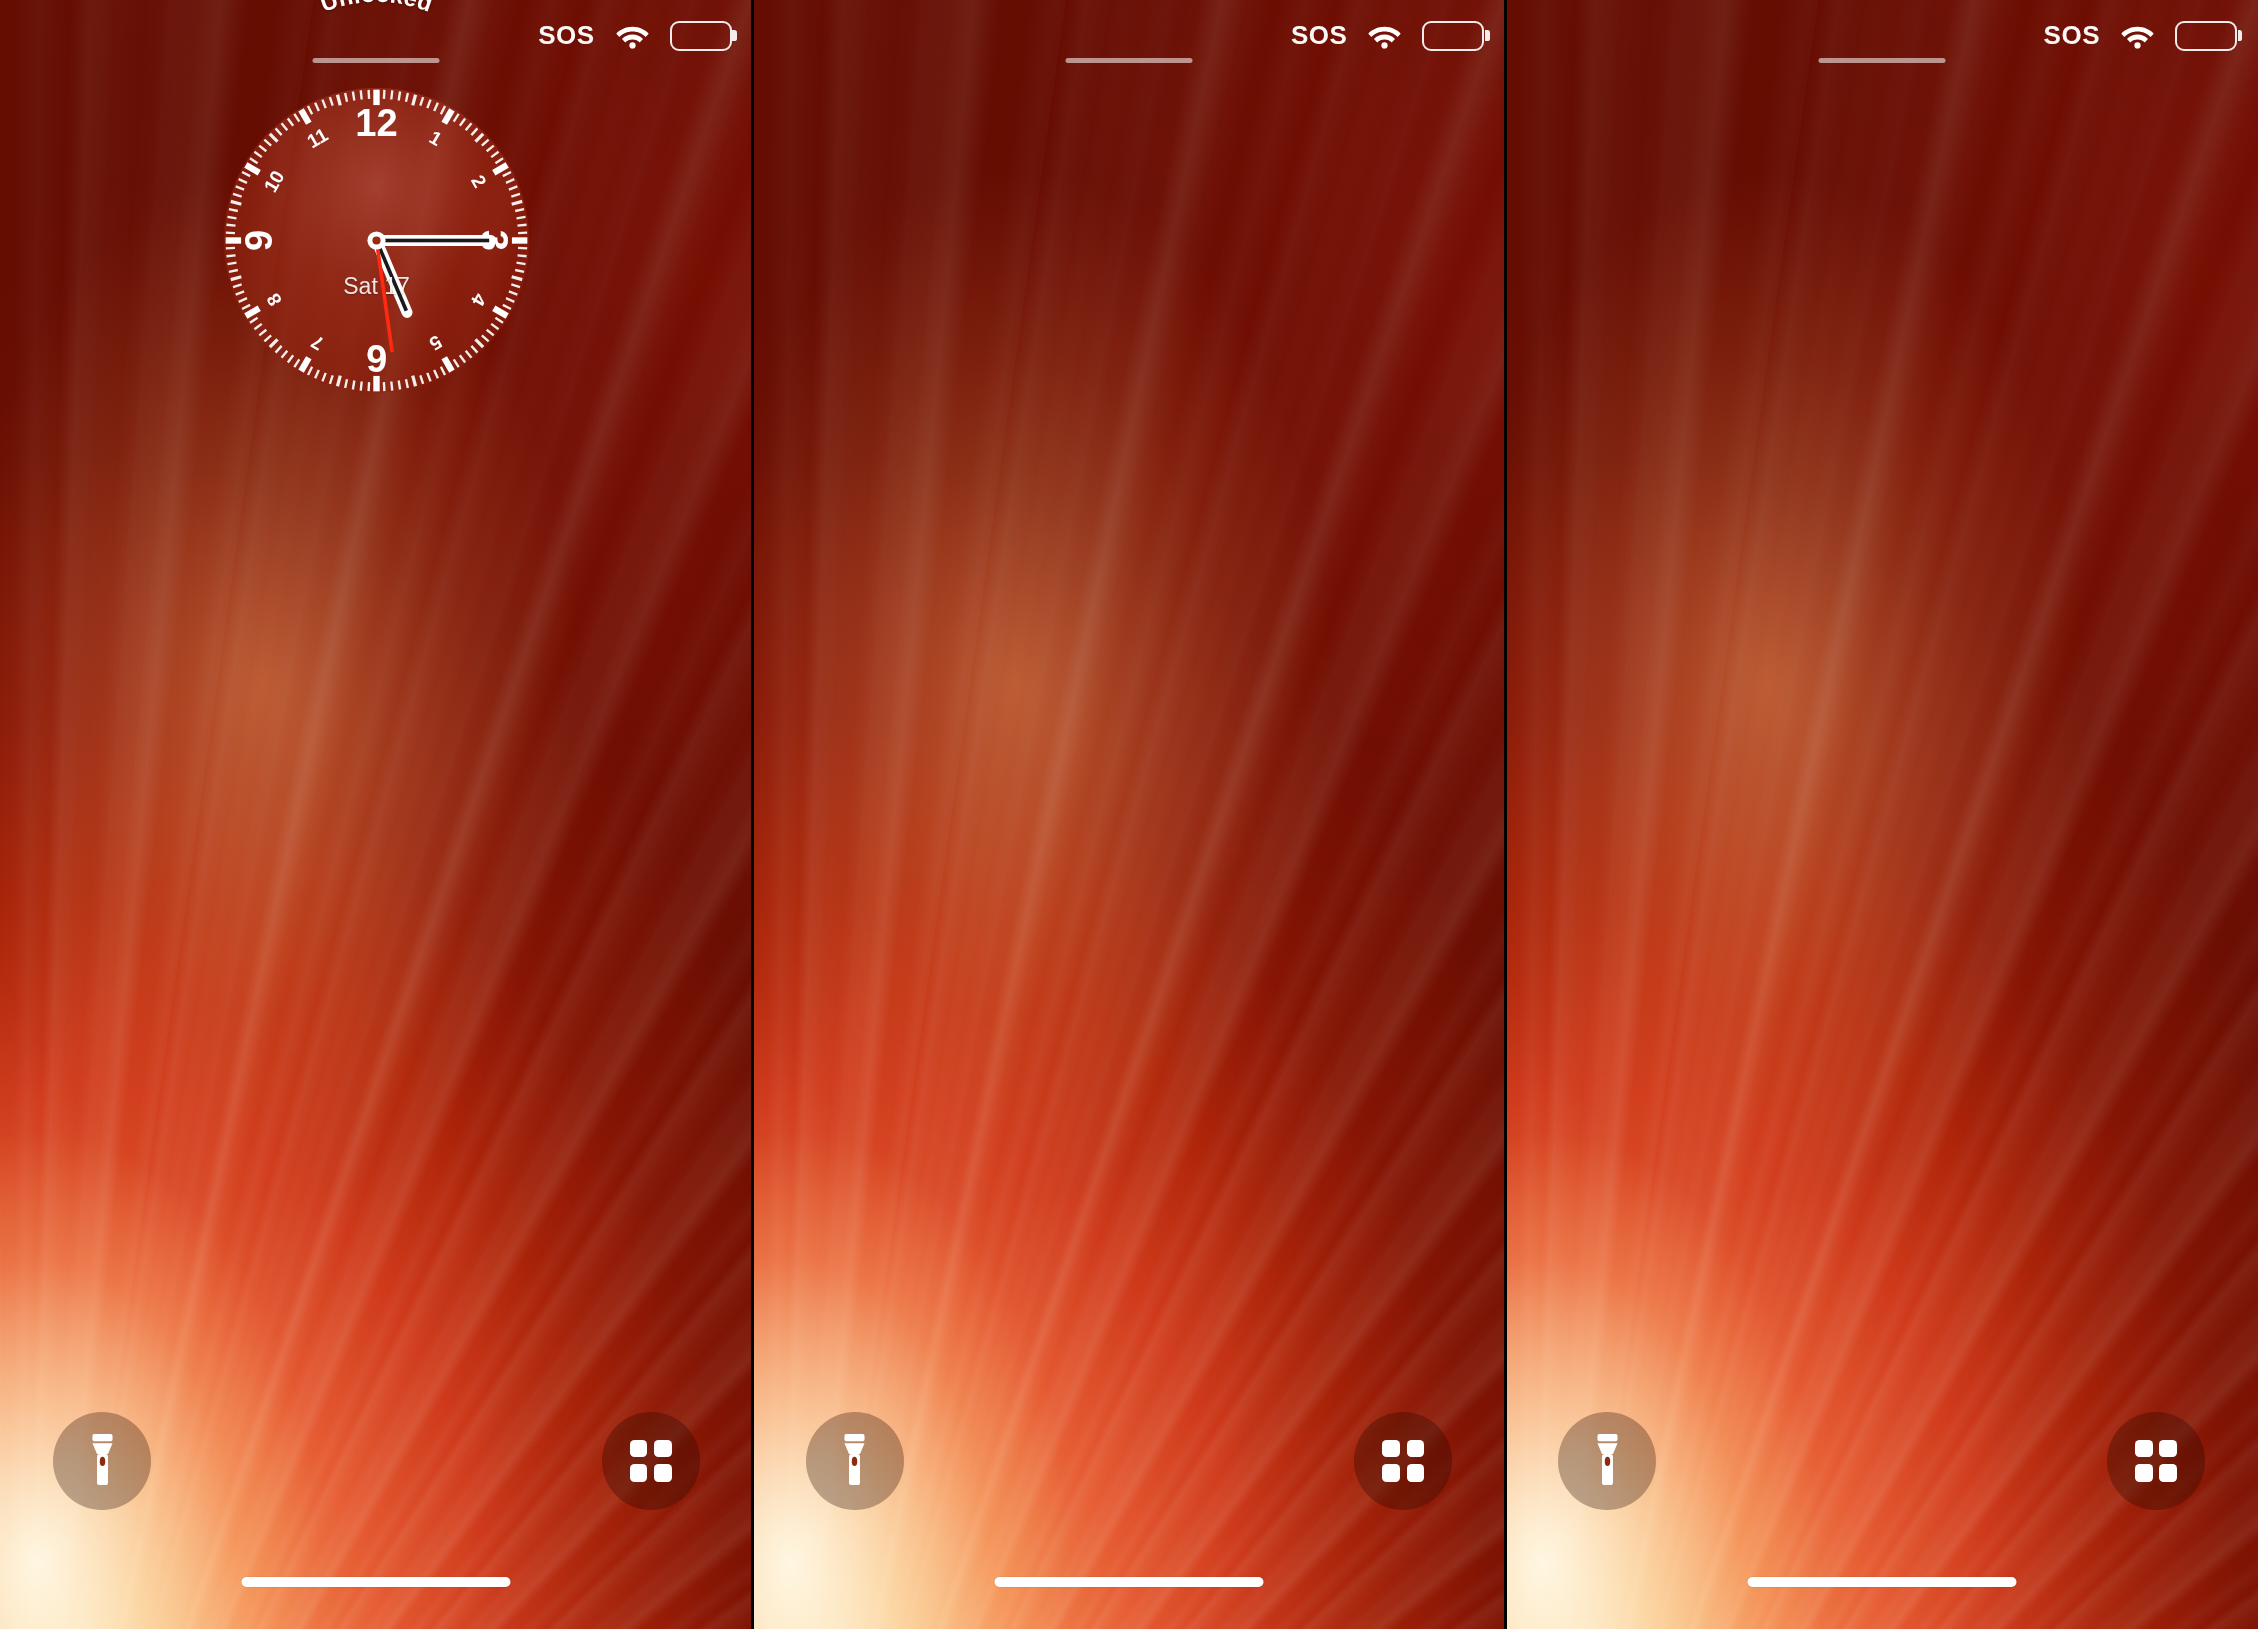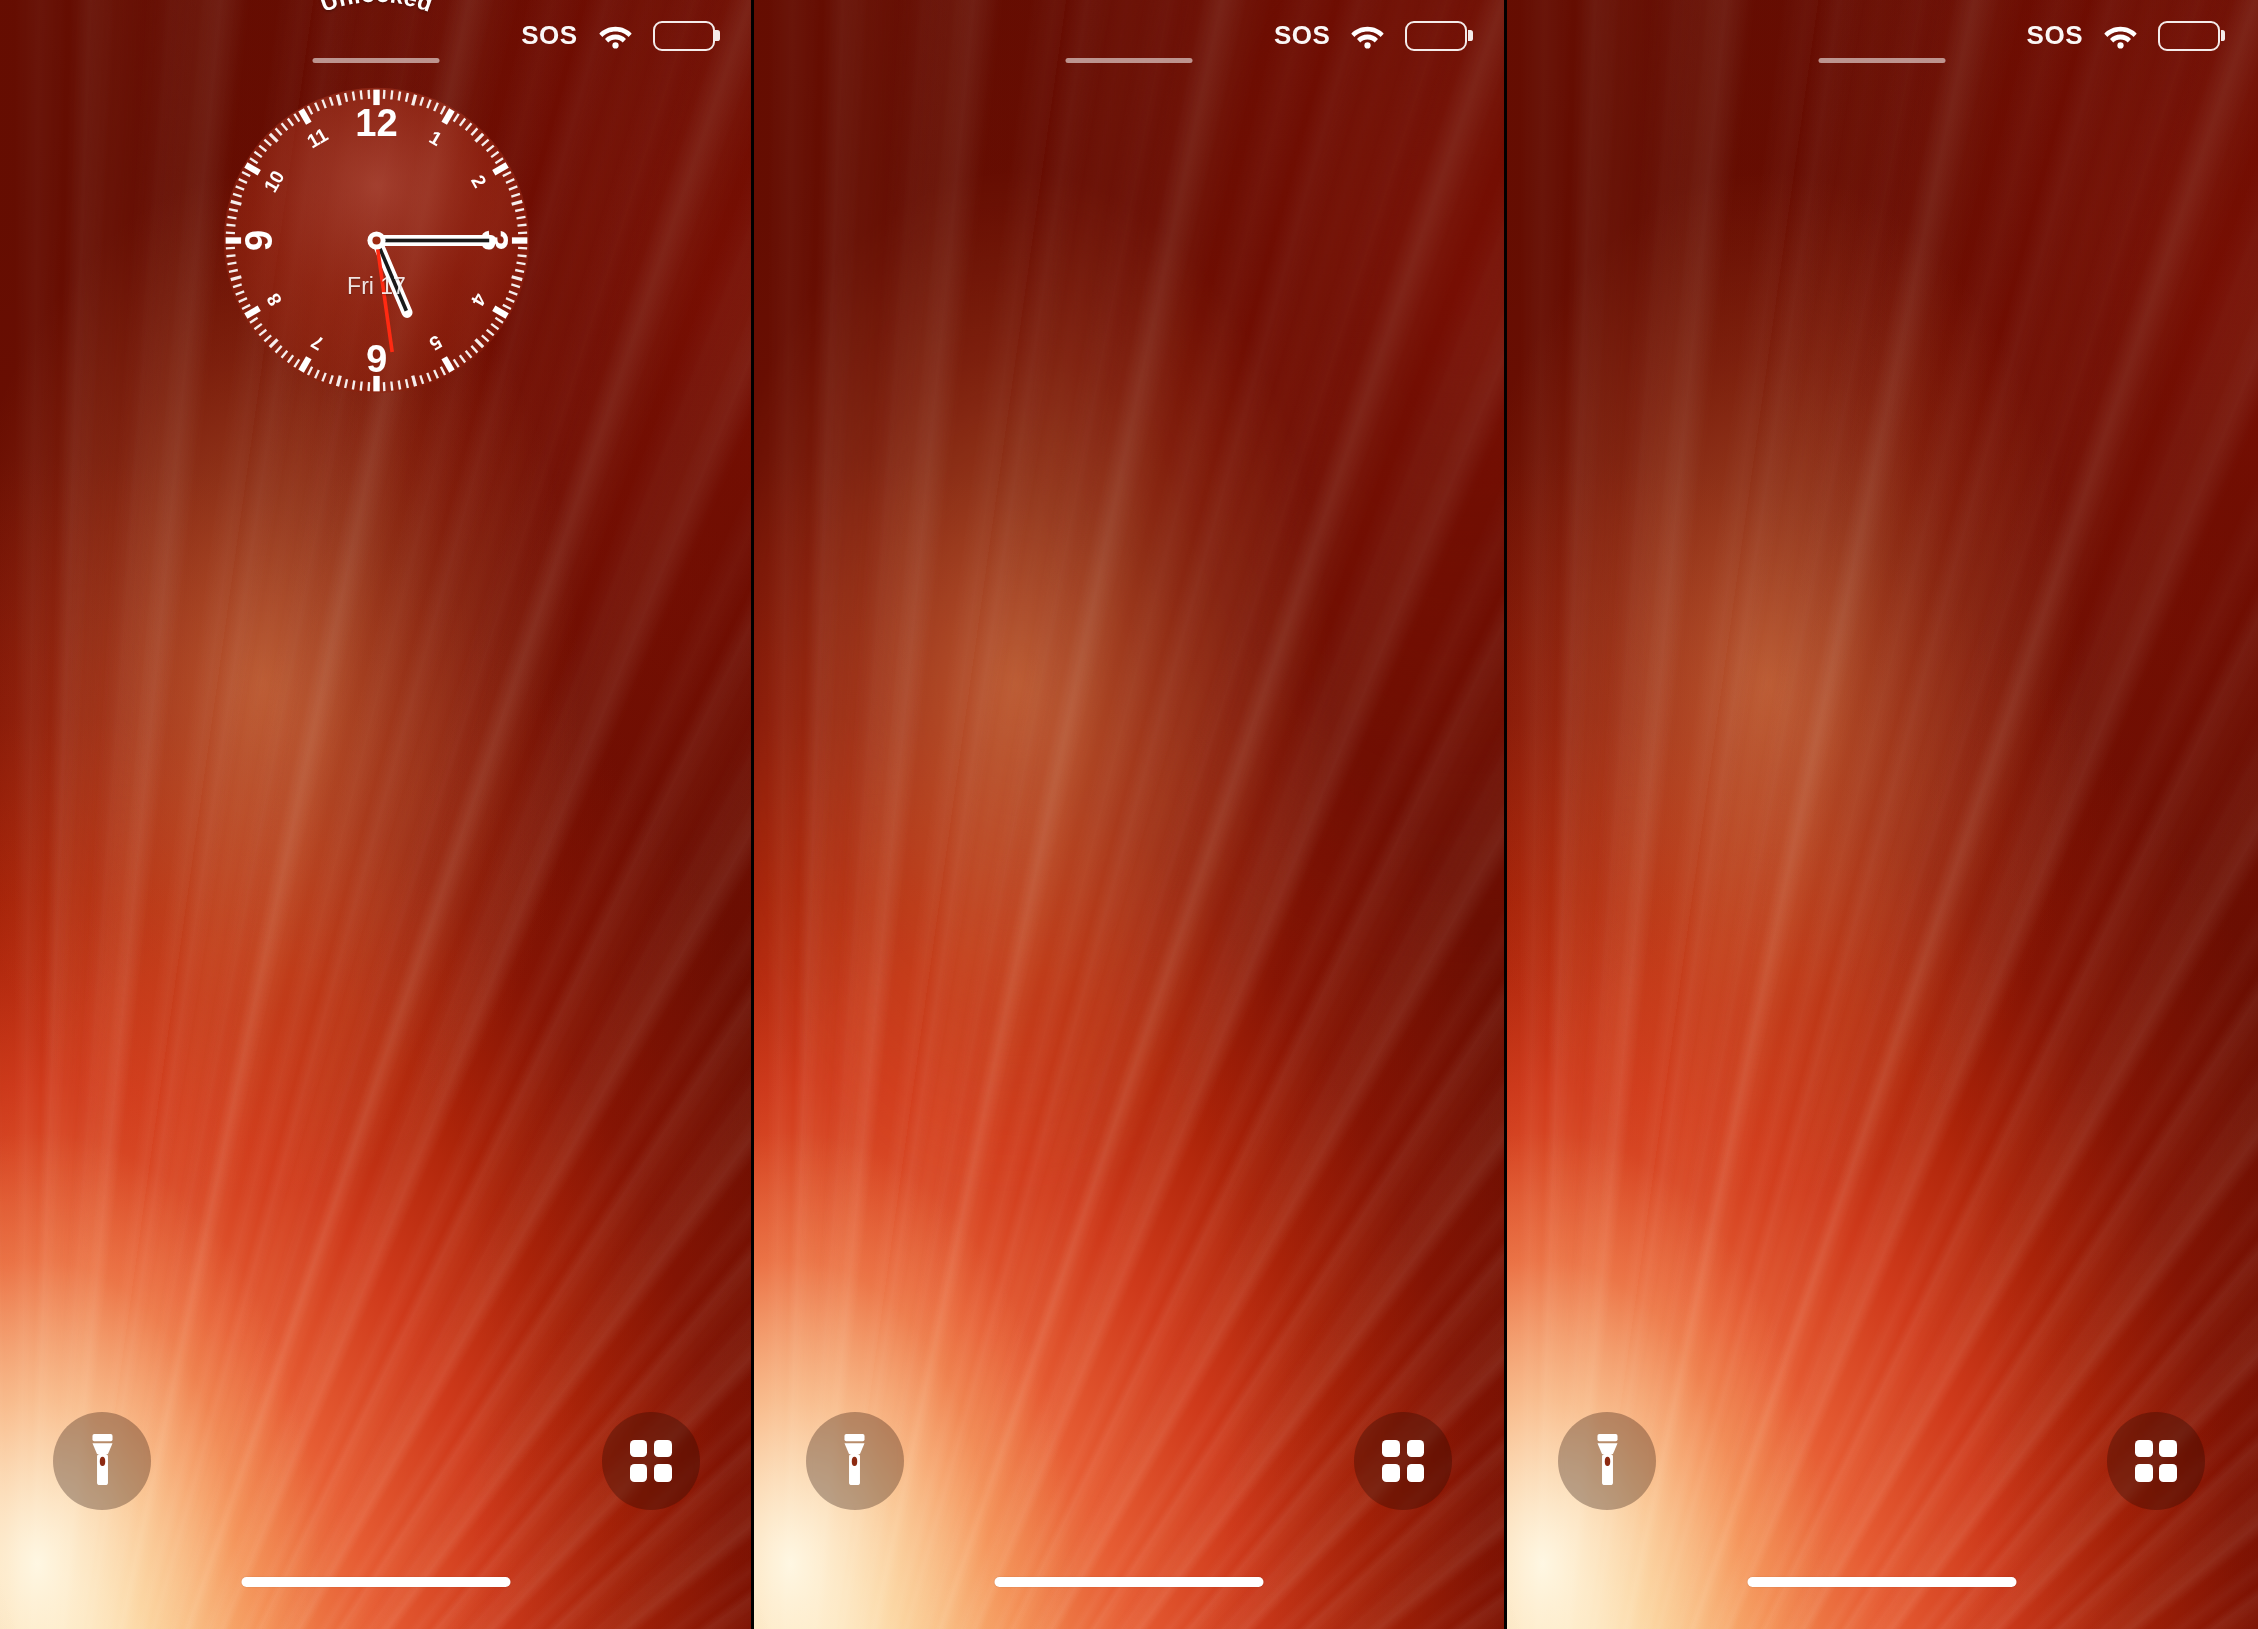--- a/index.html
+++ b/index.html
@@ -65,21 +65,21 @@
   }
   .wp .vign {
     position:absolute; inset:0;
     background:radial-gradient(ellipse 95% 75% at 30% 85%, rgba(0,0,0,0) 35%, rgba(60,6,0,0.28) 100%);
   }
 
   
   .statusbar {
     position:absolute; top:0; left:0; right:0; height:71px;
     display:flex; align-items:center; justify-content:flex-end;
-    padding-right:38px; gap:20px; z-index:6;
+    padding-right:21px; gap:20px; z-index:6;
   }
   .sos { color:#fff; font-size:26px; font-weight:700; letter-spacing:0.5px; opacity:.97; }
   .wifi { width:35px; height:25.5px; position:relative; }
   .batt {
     width:62px; height:30px; border:2.7px solid rgba(255,255,255,.92);
     border-radius:9px; position:relative; padding:2.7px;
   }
   .batt .fill { width:100%; height:100%; background:#fff; border-radius:4.5px; }
   .batt .nub {
     position:absolute; right:-7.3px; top:50%; transform:translateY(-50%);
@@ -339,21 +339,21 @@
             </g>
             <g transform="rotate(172 170 170)">
               <rect x="168" y="46" width="4" height="126" fill="#ff2a12"></rect>
             </g>
             <circle cx="170" cy="170" r="10" fill="#fff"></circle>
             <circle cx="170" cy="170" r="4.5" fill="#9c2a12"></circle>
           </g>
         </svg>
       </div>
 
-      <div class="datetext">Fri 17</div>
+      <div class="datetext">Sat 17</div>
     </div>
 
     <div class="bottombar">
       <div class="cbtn">
         <svg width="31" height="53" viewBox="0 0 34 58">
           <rect x="6" y="0" width="22" height="8" rx="2" fill="#fff"></rect>
           <path d="M6 10 L28 10 L23 22 L11 22 Z" fill="#fff"></path>
           <rect x="11" y="22" width="12" height="34" rx="3" fill="#fff"></rect>
           <ellipse cx="17" cy="30" rx="3" ry="5" fill="#8d2a12"></ellipse>
         </svg>

